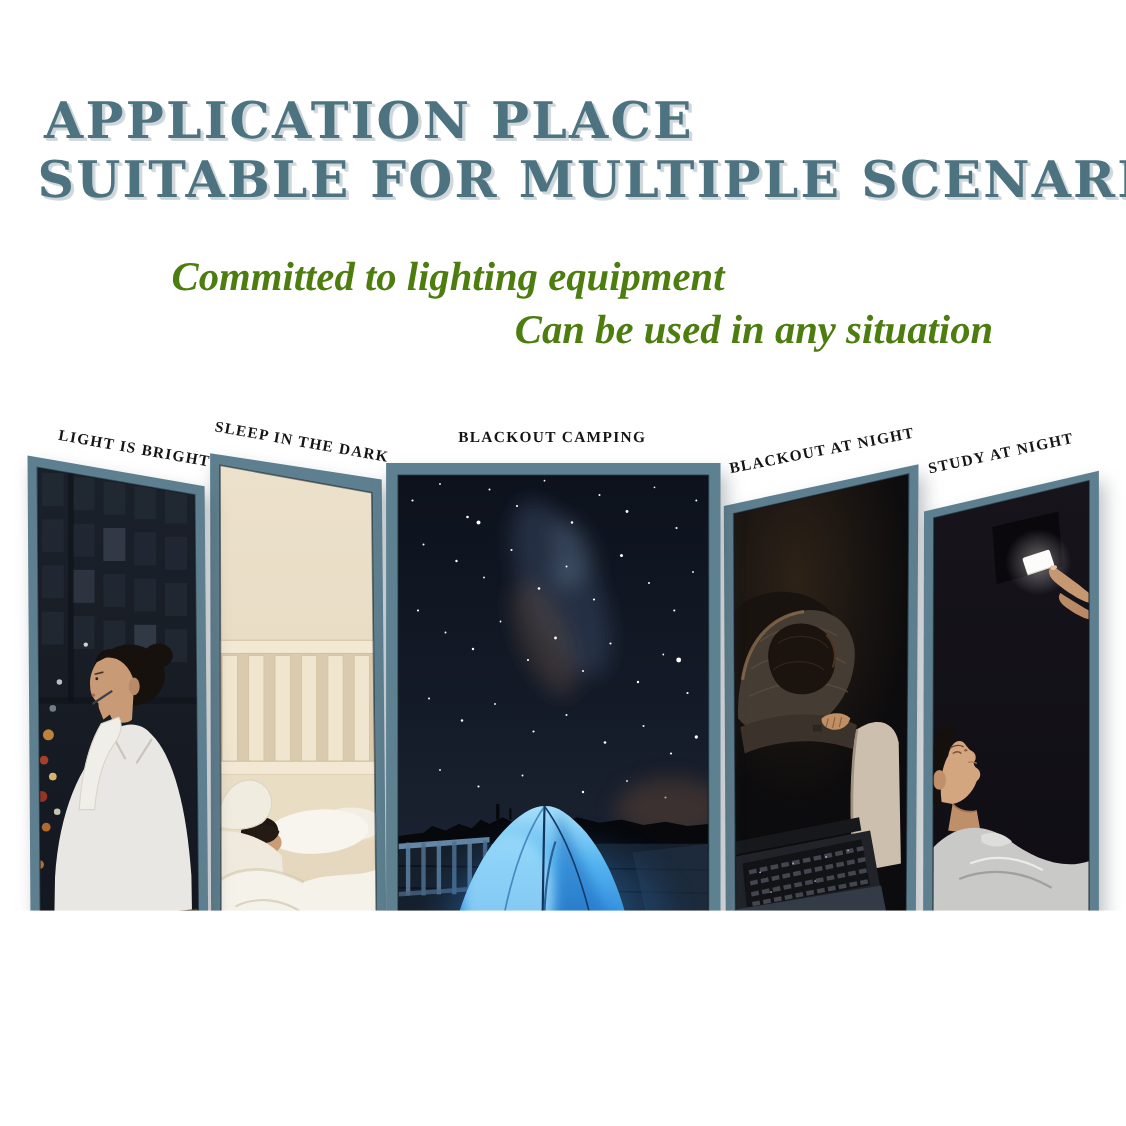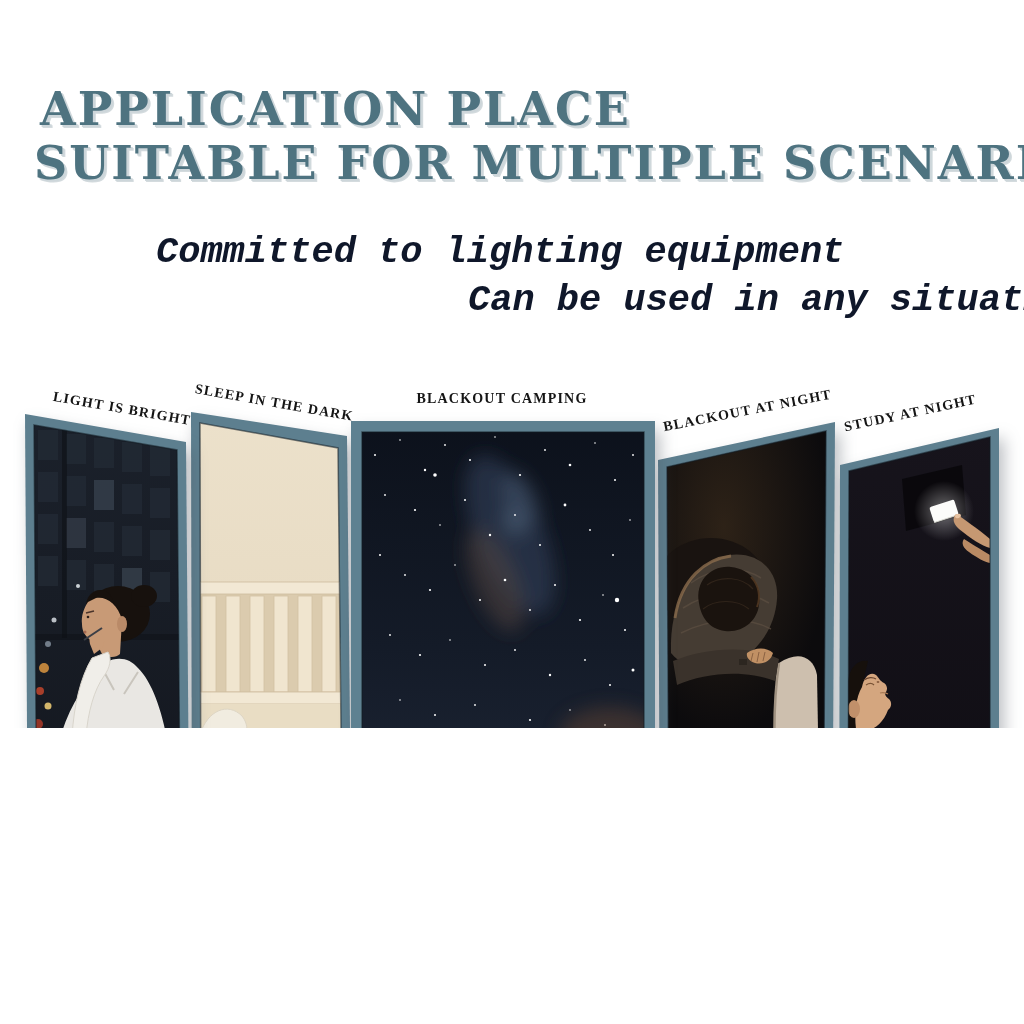--- a/index.html
+++ b/index.html
@@ -1,24 +1,24 @@
 <!DOCTYPE html>
 <html><head>
 <meta charset="utf-8">
 <style>
   html,body{margin:0;padding:0;background:#ffffff;}
-  #canvas{position:relative;width:1024px;height:728px;background:#ffffff;overflow:hidden;
+  #canvas{position:relative;width:1024px;height:828px;background:#ffffff;overflow:hidden;
           font-family:"DejaVu Serif", serif;}
   .title-line{position:absolute;white-space:nowrap;font-weight:700;color:#4e7380;
               font-size:46px;letter-spacing:2px;
               text-shadow:2px 2px 0 #cdd6da, 3px 3px 0 rgba(160,175,182,.45);}
   #title1{left:40px;top:82px;}
   #title2{left:34px;top:136px;}
   .tagline{position:absolute;white-space:nowrap;font-style:italic;font-weight:600;
-           color:#0f172a;font-size:37px;font-family:Liberation Mono, monospace;}
+           color:#4d7c0f;font-size:37px;font-family:Liberation Serif, serif;}
   #tag1{left:156px;top:231px;}
   #tag2{left:468px;top:279px;}
   .panel-label{position:absolute;white-space:nowrap;text-align:center;
                font-family:"Liberation Serif","DejaVu Serif",serif;font-weight:bold;
                font-size:14px;letter-spacing:1.2px;color:#151515;}
   #plabel1{left:47px;top:401px;width:150px;transform:rotate(10deg);}
   #plabel2{left:194px;top:395px;width:160px;transform:rotate(10deg);}
   #plabel3{left:412px;top:391px;width:180px;transform:rotate(0deg);}
   #plabel4{left:662px;top:404px;width:160px;transform:rotate(-11deg);}
   #plabel5{left:843px;top:406px;width:130px;transform:rotate(-12deg);}

